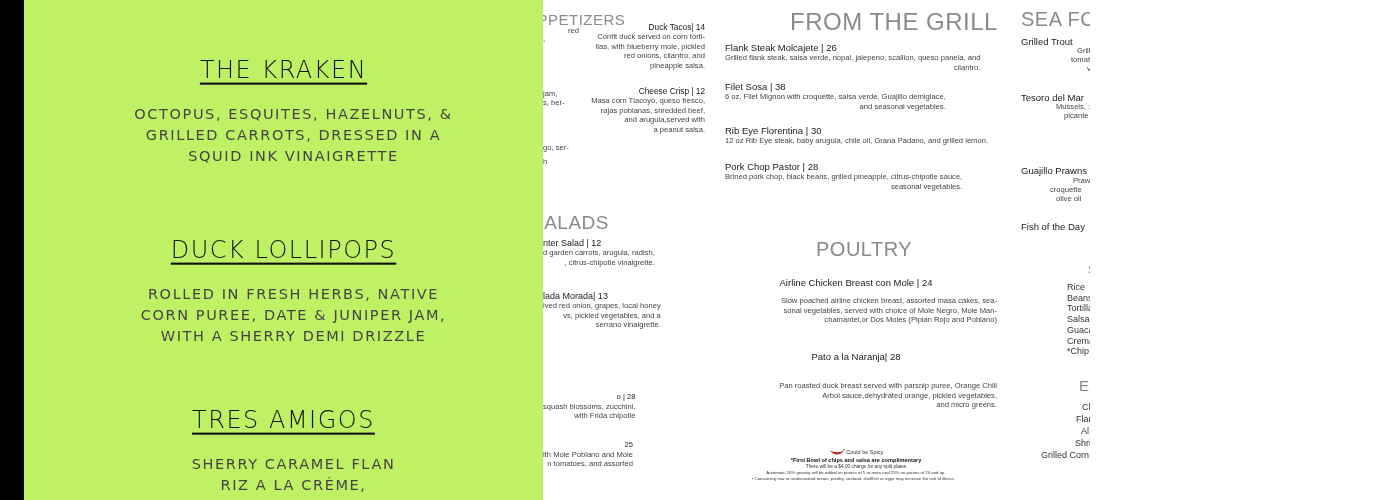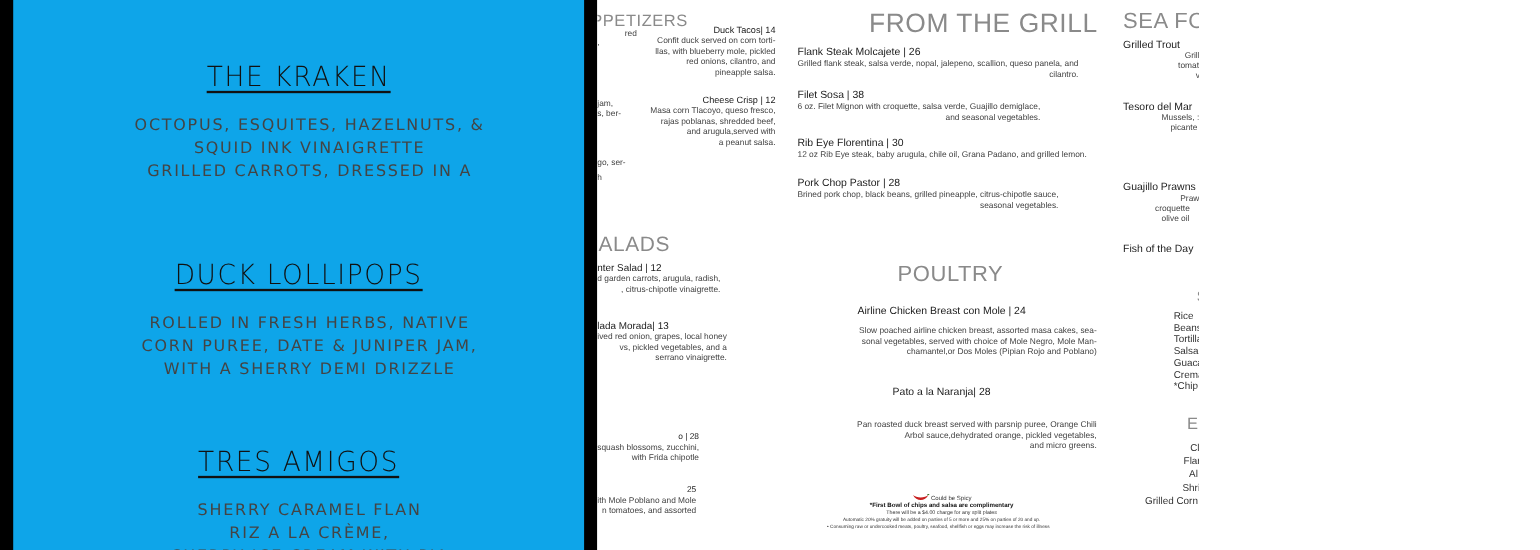--- a/index.html
+++ b/index.html
@@ -4,21 +4,21 @@
   <style>
     * { box-sizing: border-box; margin: 0; padding: 0; }
     html, body { width: 1400px; height: 500px; overflow: hidden; background: #ffffff; }
     body { position: relative; font-family: "DejaVu Sans", sans-serif; }
 
     
     .left-panel {
       position: absolute; left: 0; top: 0; width: 543px; height: 500px; background: #000;
     }
     .left-card {
-      position: absolute; left: 12px; top: 0; width: 519px; height: 500px; background: #0ea5e9;
+      position: absolute; left: 24px; top: 0; width: 519px; height: 500px; background: #bef264;
       text-align: center; overflow: hidden;
     }
     .special { position: absolute; left: 0; width: 519px; text-align: center; }
     .special-title {
       display: inline-block;
       font-family: "DejaVu Sans", sans-serif;
       font-weight: 300;
       font-size: 24px; letter-spacing: 1.5px; color: #111;
       text-decoration: underline; text-underline-offset: 4px; text-decoration-thickness: 1.5px;
       transform: scaleY(1.05);
@@ -50,22 +50,22 @@
   </style>
 </head>
 <body>
 
 <div class="left-panel">
   <div class="left-card">
     <div class="special" style="top:56px;">
       <div class="special-title">THE KRAKEN</div>
       <div class="special-desc" style="margin-top:20px;">
         <div>OCTOPUS, ESQUITES, HAZELNUTS, &amp;</div>
+        <div>GRILLED CARROTS, DRESSED IN A</div>
         <div>SQUID INK VINAIGRETTE</div>
-        <div>GRILLED CARROTS, DRESSED IN A</div>
       </div>
     </div>
 
     <div class="special" style="top:236px;">
       <div class="special-title">DUCK LOLLIPOPS</div>
       <div class="special-desc" style="margin-top:20px;">
         <div>ROLLED IN FRESH HERBS, NATIVE</div>
         <div>CORN PUREE, DATE &amp; JUNIPER JAM,</div>
         <div>WITH A  SHERRY DEMI DRIZZLE</div>
       </div>

